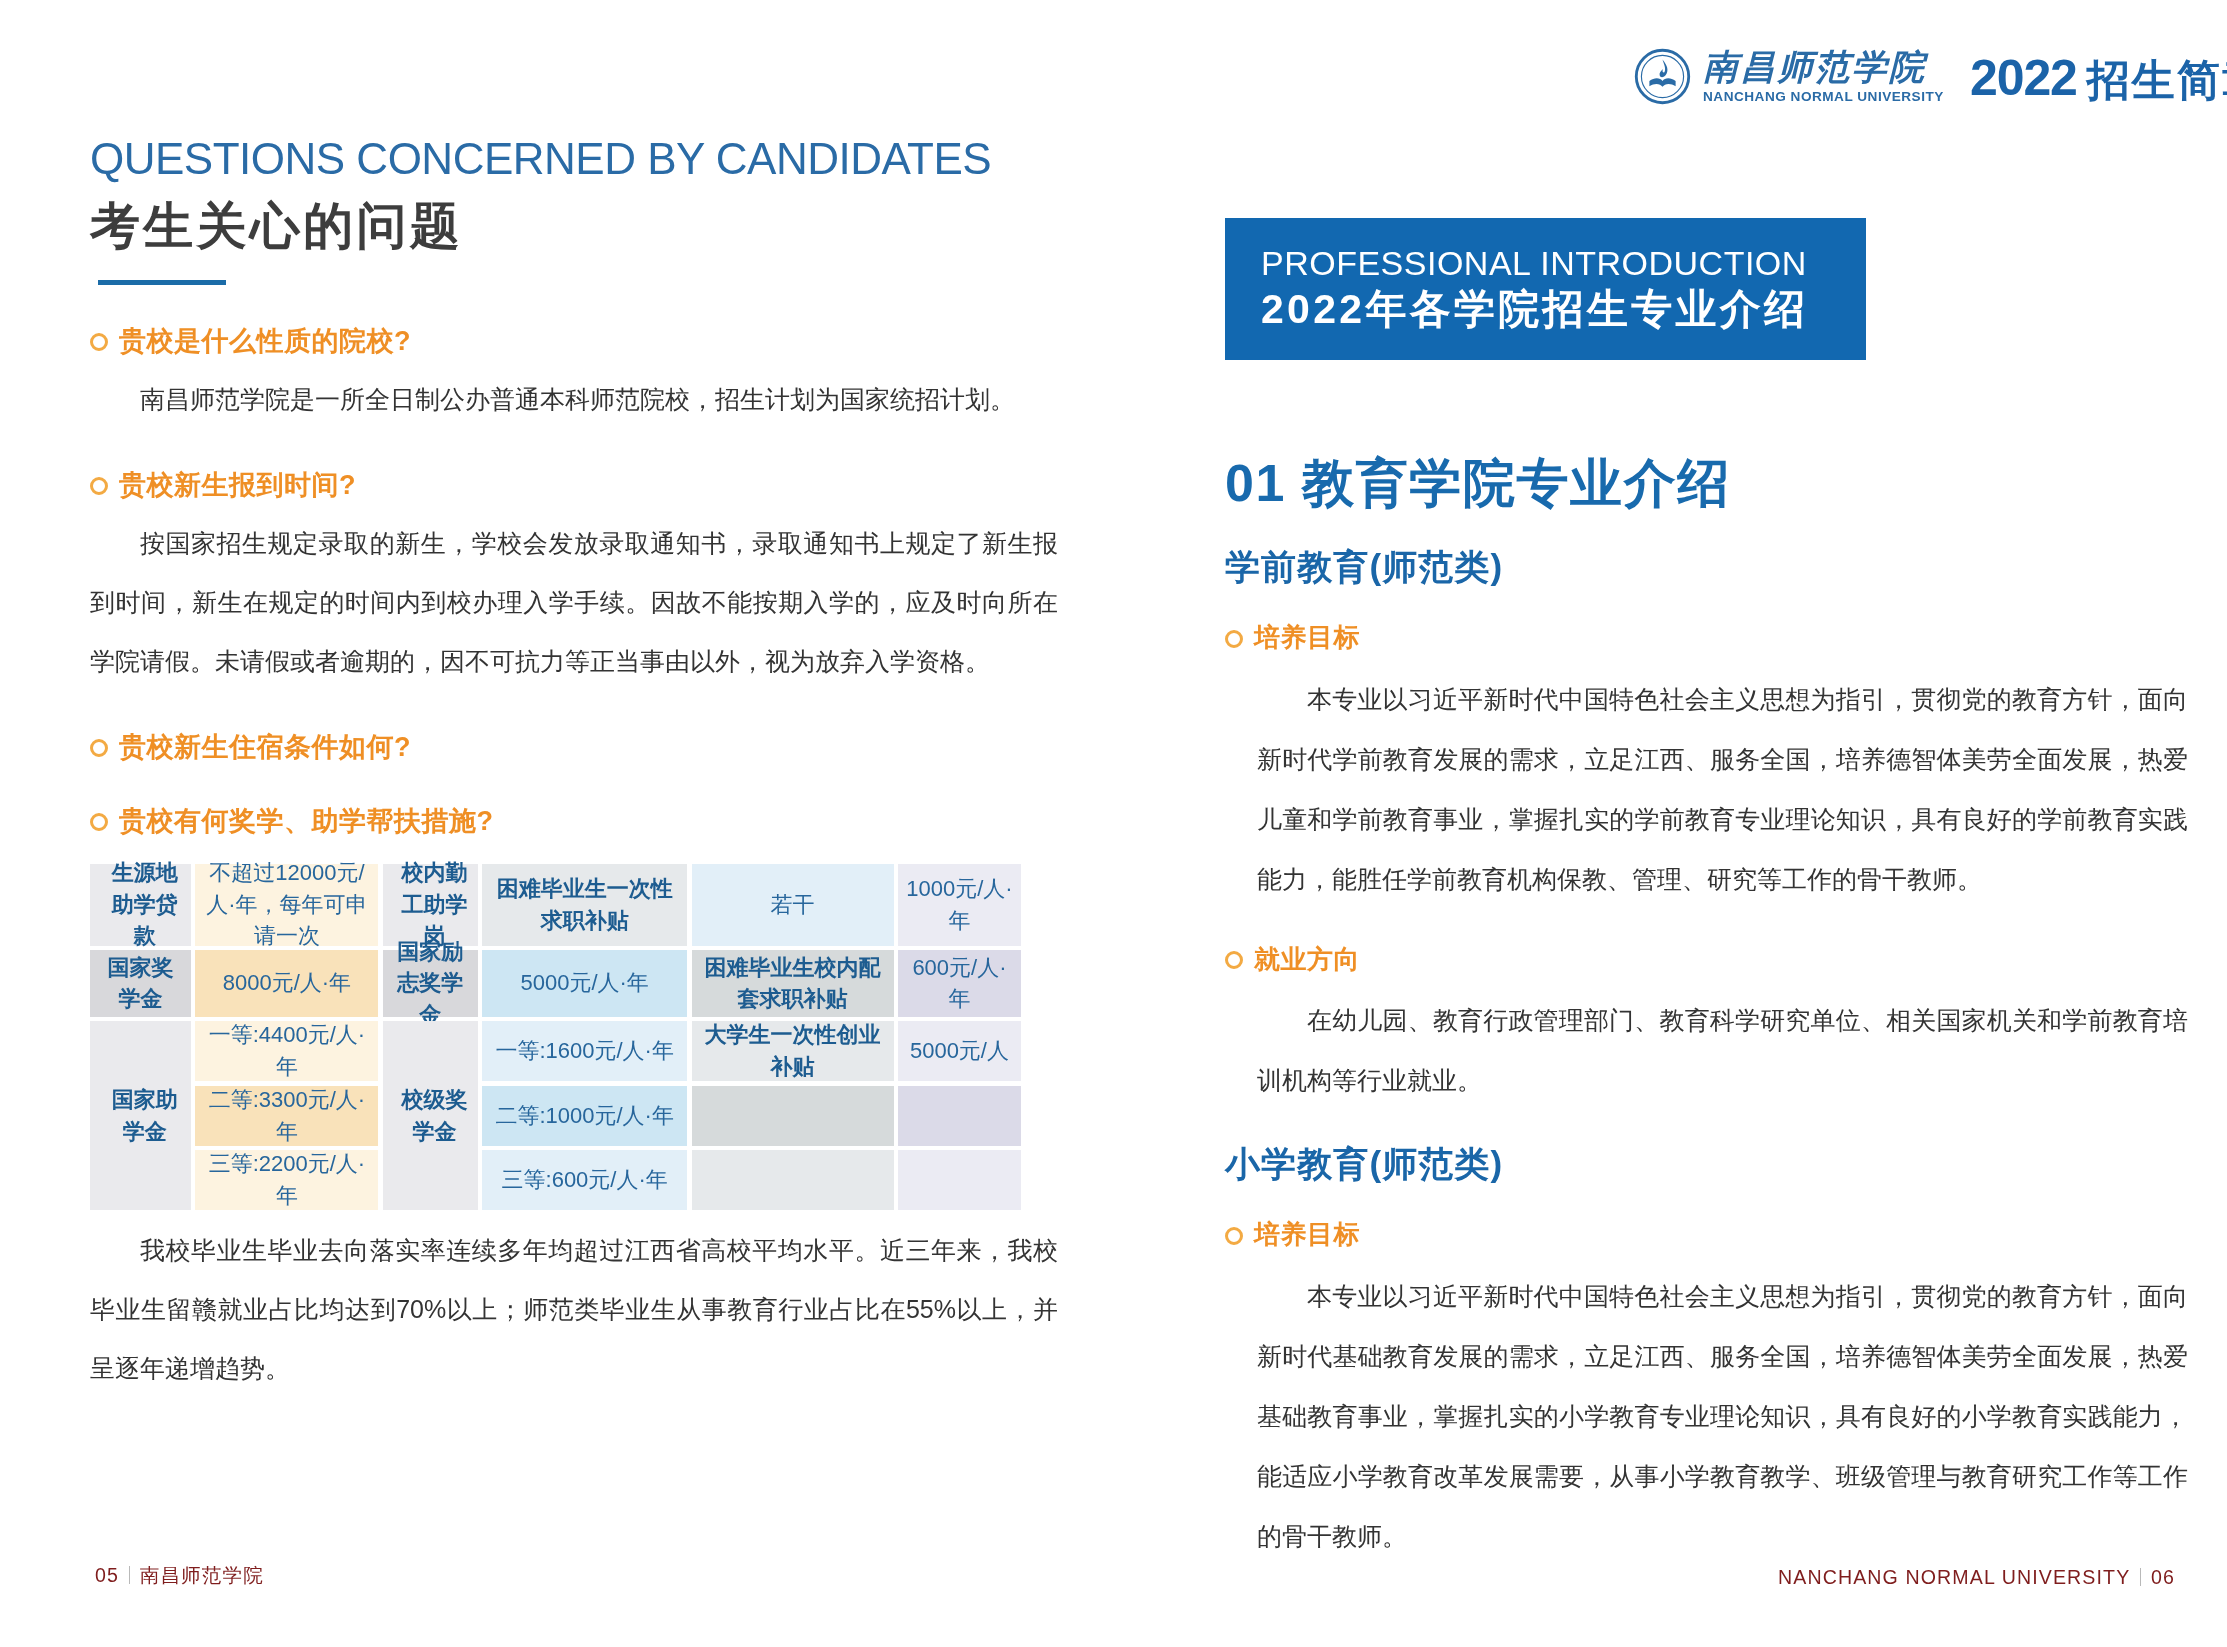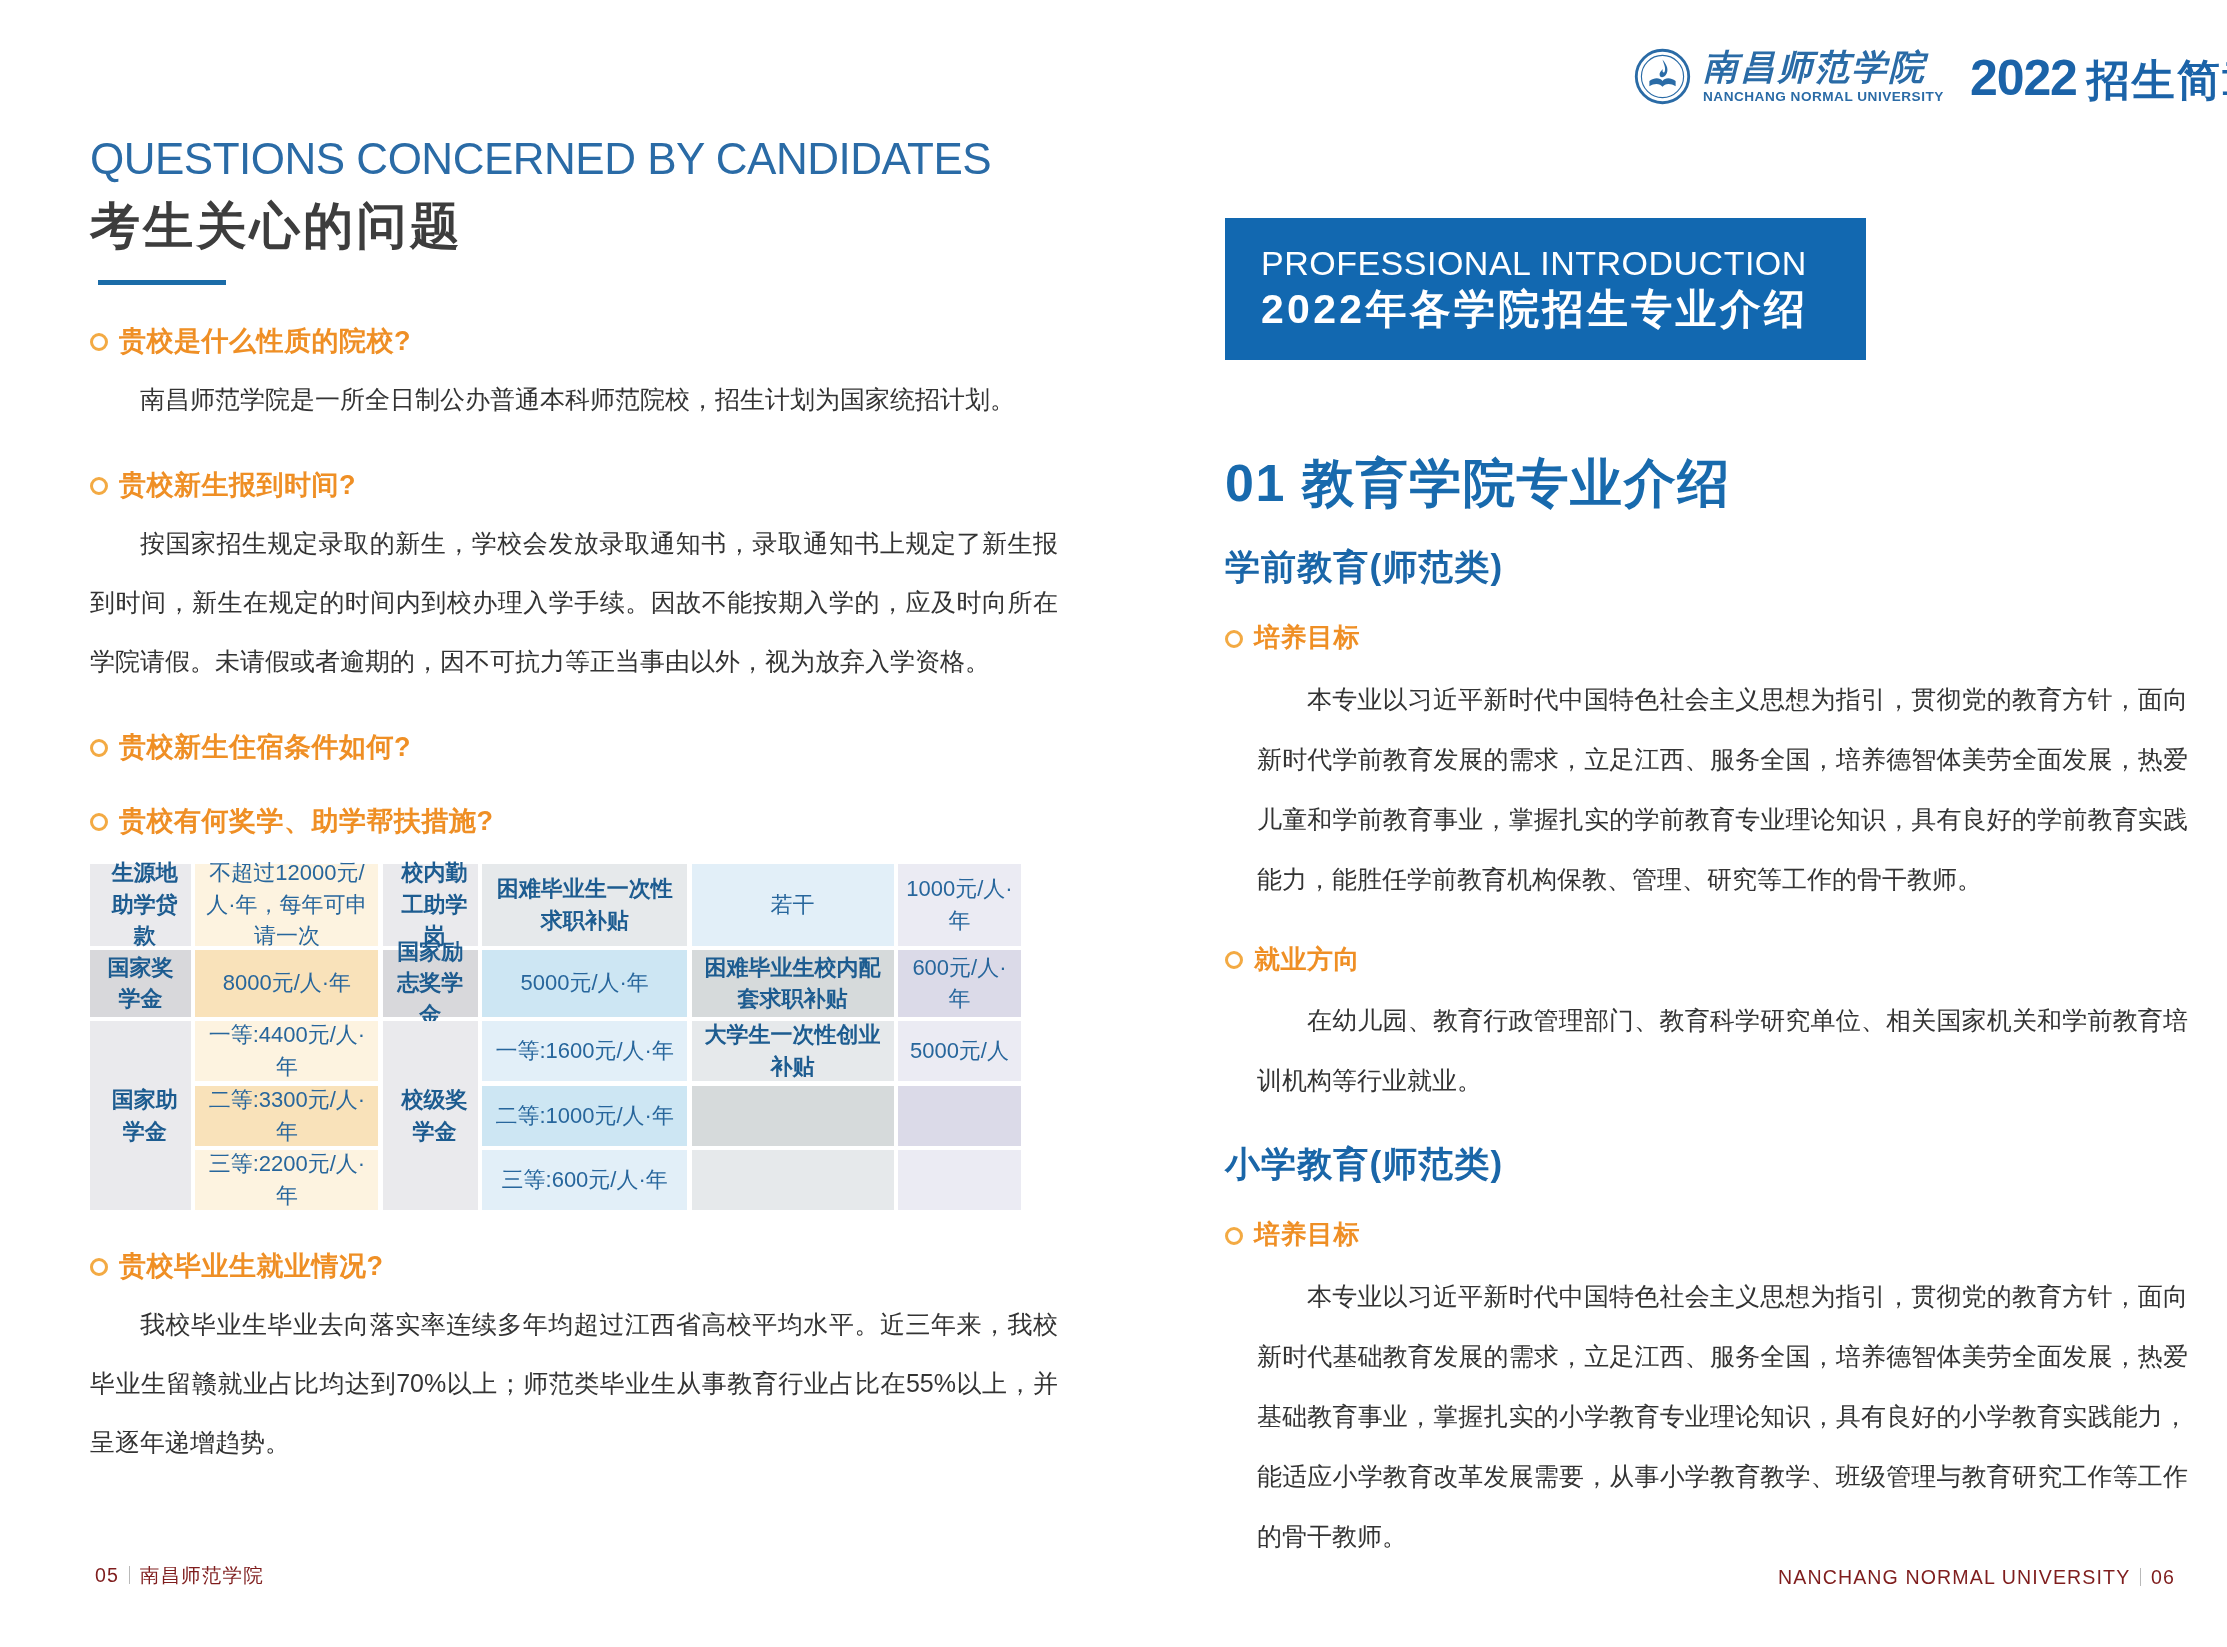--- a/index.html
+++ b/index.html
@@ -116,24 +116,20 @@
       <div class="cell bg-blue-d">二等:1000元/人·年</div>
       <div class="cell bg-slate-d"></div>
       <div class="cell bg-lav-d"></div>
 
       <div class="cell bg-cream-l">三等:2200元/人·年</div>
       <div class="cell bg-blue-l">三等:600元/人·年</div>
       <div class="cell bg-slate-l"></div>
       <div class="cell bg-lav-l"></div>
     </div>
 
-    <div class="q">
-      <span class="ring"></span>
-      <span>贵校毕业生就业情况?</span>
-    </div>
     <p class="a">我校毕业生毕业去向落实率连续多年均超过江西省高校平均水平。近三年来，我校毕业生留赣就业占比均达到70%以上；师范类毕业生从事教育行业占比在55%以上，并呈逐年递增趋势。</p>
   </div>
 
   <div class="brand">
     <svg class="brand-logo" viewBox="0 0 100 100">
       <circle cx="50" cy="50" r="46" fill="none" stroke="#2a6ba6" stroke-width="5"></circle>
       <circle cx="50" cy="50" r="37" fill="none" stroke="#2a6ba6" stroke-width="2"></circle>
       <path d="M50 20 C59 31 61 39 56 47 C53 52 46 53 45 48 C44 44 47 40 51 37 C48 43 53 45 54 41 C56 34 52 27 50 20 Z" fill="#2a6ba6"></path>
       <path d="M27 58 C36 51 46 52 50 58 C54 52 64 51 73 58 L73 67 C64 61 54 62 50 68 C46 62 36 61 27 67 Z" fill="#2a6ba6"></path>
     </svg>

